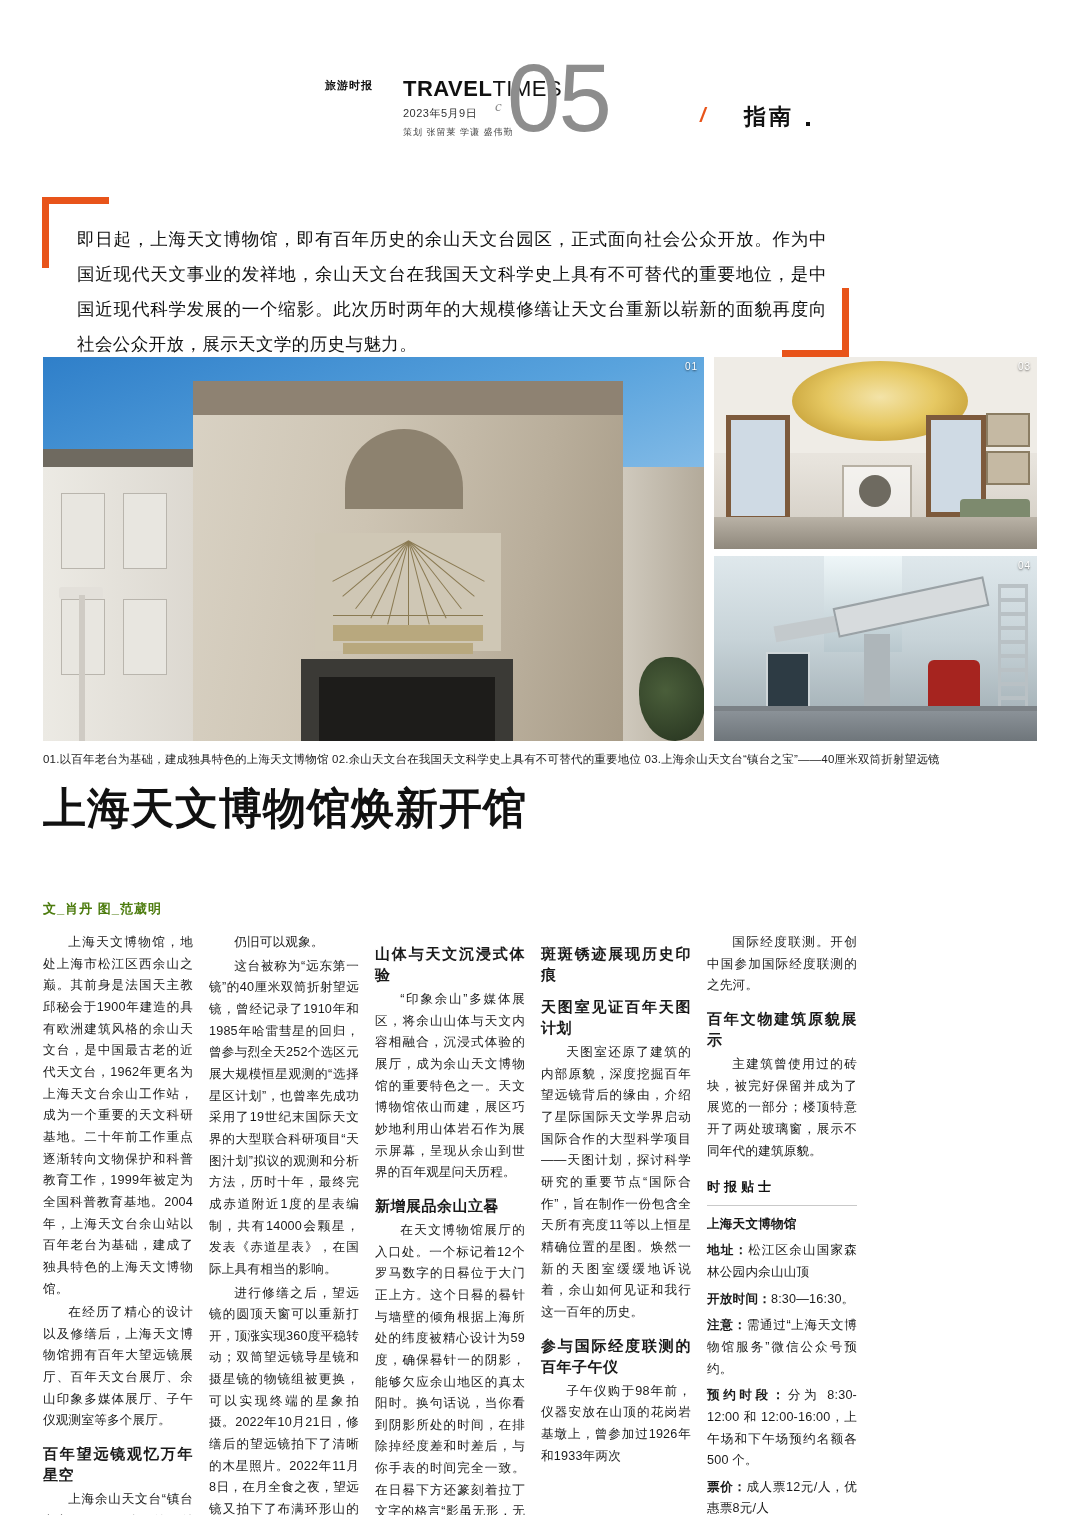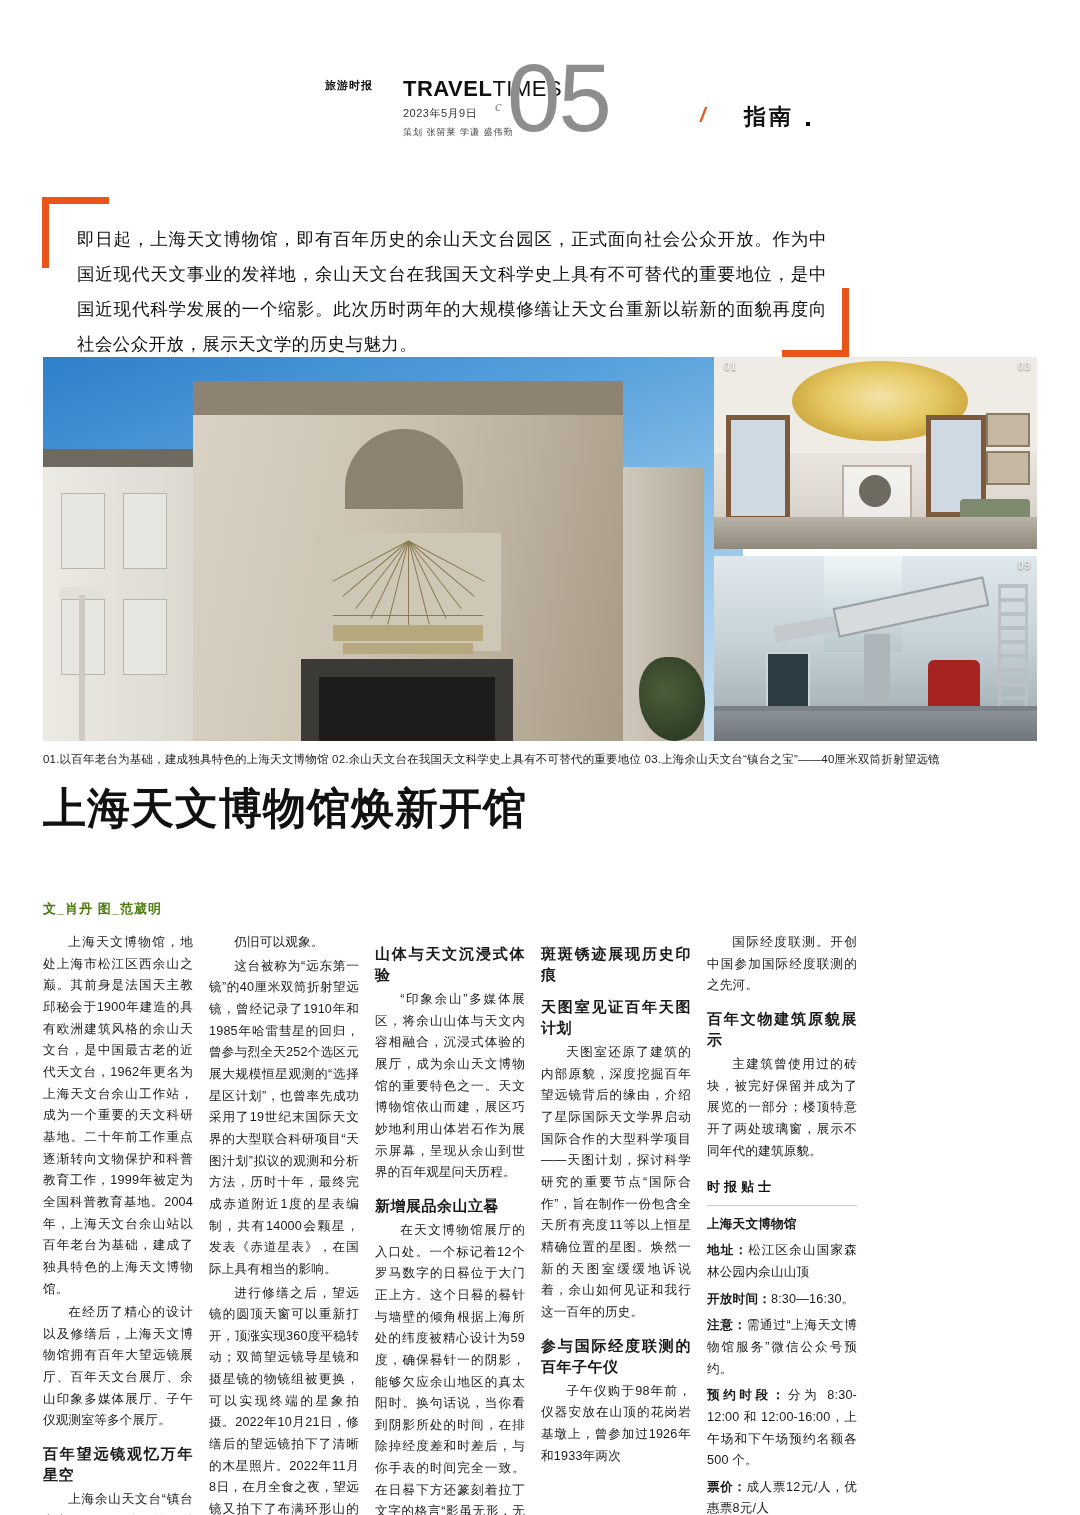--- a/index.html
+++ b/index.html
@@ -29,21 +29,21 @@
   .mh-dot{position:absolute;left:806px;top:82px;width:4px;height:4px;background:#111;}
 
   
   .corner-tl{position:absolute;left:42px;top:197px;width:60px;height:64px;border-left:7px solid #e8541a;border-top:7px solid #e8541a;}
   .corner-br{position:absolute;left:782px;top:288px;width:60px;height:62px;border-right:7px solid #e8541a;border-bottom:7px solid #e8541a;}
   .lead{position:absolute;left:77px;top:222px;width:750px;font-size:17.5px;line-height:2.0;color:#111;text-align:justify;letter-spacing:0.4px;}
 
   
   .ph{position:absolute;overflow:hidden;}
   .ph .tag{position:absolute;right:6px;top:4px;color:#fff;font-size:10px;letter-spacing:1px;z-index:5;text-shadow:0 1px 2px rgba(0,0,0,.6);}
-  .p1{left:43px;top:357px;width:661px;height:384px;padding-left:39px;}
+  .p1{left:43px;top:357px;width:661px;height:384px;}
   .p2{left:714px;top:357px;width:323px;height:192px;}
   .p3{left:714px;top:556px;width:323px;height:185px;}
 
   
   .sky1{position:absolute;left:0;top:0;width:100%;height:100%;
     background:linear-gradient(160deg,#2f7fc9 0%,#59a3dd 35%,#9cc9ec 70%,#cfe4f4 100%);}
   .bldg{position:absolute;left:150px;top:24px;width:430px;height:360px;
     background:linear-gradient(100deg,#d9d2c4 0%,#cdc4b3 40%,#b9ae9b 75%,#a79b87 100%);}
   .bldg-top{position:absolute;left:150px;top:24px;width:430px;height:34px;background:#8e8272;}
   .arch2{position:absolute;left:302px;top:72px;width:118px;height:80px;background:#8d826f;border-radius:60px 60px 0 0;}
@@ -195,21 +195,21 @@
     <div class="dome3"></div>
     <div class="slit"></div>
     <div class="tube2"></div>
     <div class="tube"></div>
     <div class="pierc"></div>
     <div class="panel"></div>
     <div class="chair"></div>
     <div class="lad"></div>
     <div class="rail"></div>
     <div class="floor3"></div>
-    <div class="tag">09</div>
+    <div class="tag">04</div>
   </div>
 
   <div class="captions">01.以百年老台为基础，建成独具特色的上海天文博物馆    02.余山天文台在我国天文科学史上具有不可替代的重要地位    03.上海余山天文台“镇台之宝”——40厘米双筒折射望远镜</div>
 
   <div class="headline">
     <div class="hl1">上海天文博物馆焕新开馆</div>
   </div>
   <div class="byline">文_肖丹   图_范葳明</div>
 
   <div class="cols">

